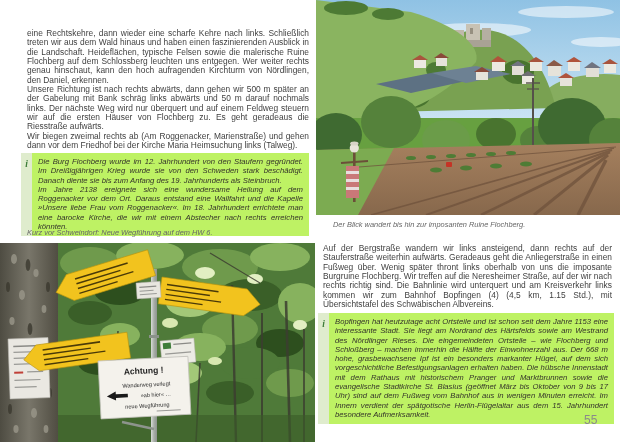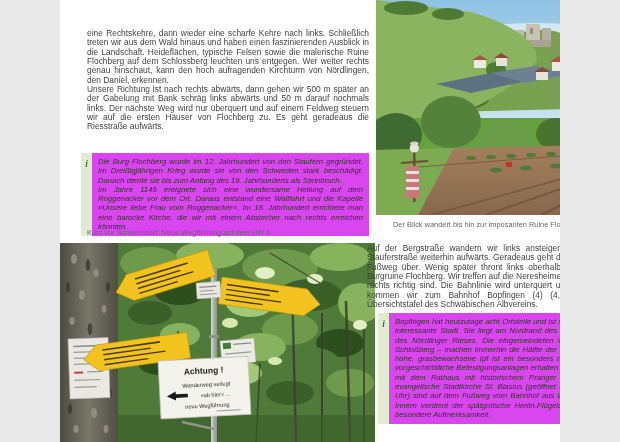--- a/index.html
+++ b/index.html
@@ -1,33 +1,33 @@
 <!DOCTYPE html>
 <html><head>
 <meta charset="utf-8">
 <style>
   html,body{margin:0;padding:0;background:#e9e9e9;}
   .page{
-    position:relative;width:500px;height:442px;background:#ffffff;
+    position:relative;width:620px;height:442px;background:#ffffff;
     font-family:"Liberation Sans",sans-serif;overflow:hidden;margin:0 auto;
   }
   .body-text{position:absolute;font-size:8.4px;line-height:9.35px;color:#3f3f3f;text-align:justify;}
   .body-text p{margin:0;}
   .left-text{left:27px;top:29px;width:282px;}
-  .right-text{left:307px;top:244px;width:289px;}
+  .right-text{left:323px;top:244px;width:289px;}
   .infobox{position:absolute;display:flex;align-items:stretch;}
   .infobox .strip{width:11px;background:#dfeccd;flex:0 0 11px;text-align:center;}
   .infobox .i-badge{display:inline-block;color:#3e7d3a;font-family:"Liberation Serif",serif;
     font-style:italic;font-weight:bold;font-size:9.5px;padding-top:2px;}
-  .infobox .content{background:#d946ef;padding:4px 6px 5px 6px;flex:1;
+  .infobox .content{background:#bef264;padding:4px 6px 5px 6px;flex:1;
     font-style:italic;font-size:7.7px;line-height:9.3px;color:#34342a;text-align:justify;}
   .infobox .content p{margin:0;}
   .infobox1{left:21px;top:153px;width:288px;}
   .infobox2{left:318px;top:313px;width:296px;}
-  .caption{position:absolute;font-size:7.4px;color:#666666;}
+  .caption{position:absolute;font-style:italic;font-size:7.4px;color:#666666;}
   .caption1{left:27px;top:228px;width:282px;}
   .caption2{left:333px;top:220px;width:279px;}
   .photo{position:absolute;overflow:hidden;}
   .photo-right{left:316px;top:0;width:304px;height:215px;}
   .photo-left{left:0;top:243px;width:315px;height:199px;}
   .photo svg{display:block;}
   .pagenum{position:absolute;left:584px;top:413px;font-size:12px;color:#8a8a8a;}
   b{font-weight:normal;}
 </style>
 </head>
@@ -150,29 +150,30 @@
         <rect x="30" y="171" width="13" height="3" fill="#e8dede"></rect>
         <rect x="30" y="179" width="13" height="3" fill="#e8dede"></rect>
         <rect x="30" y="187" width="13" height="3" fill="#e8dede"></rect>
       </g>
     </svg>
   </div>
 
   <div class="body-text left-text">
     <p><span>eine Rechtskehre, dann wieder eine scharfe Kehre nach links. Schließlich treten wir aus dem Wald hinaus und haben einen faszinierenden Ausblick in die Landschaft. Heideflächen, typische Felsen sowie die malerische Ruine Flochberg auf dem Schlossberg leuchten uns entgegen. Wer weiter rechts genau hinschaut, kann den hoch aufragenden Kirchturm von Nördlingen, den Daniel, erkennen.</span></p>
     <p><span>Unsere Richtung ist nach rechts abwärts, dann gehen wir 500 m später an der Gabelung mit Bank schräg links abwärts und 50 m darauf nochmals links. Der nächste Weg wird nur überquert und auf einem Feldweg steuern wir auf die ersten Häuser von </span><b>Flochberg</b><span> zu. Es geht geradeaus die Riesstraße aufwärts.</span></p>
+    <p><span>Wir biegen zweimal rechts ab (Am Roggenacker, Marienstraße) und gehen dann vor dem Friedhof bei der Kirche Maria Heimsuchung links (Talweg).</span></p>
   </div>
 
   <div class="infobox infobox1">
     <div class="strip">
       <span class="i-badge">i</span>
     </div>
     <div class="content">
       <p><span>Die </span><b>Burg Flochberg</b><span> wurde im 12. Jahrhundert von den Staufern gegründet. Im Dreißigjährigen Krieg wurde sie von den Schweden stark beschädigt. Danach diente sie bis zum Anfang des 19. Jahrhunderts als Steinbruch.</span></p>
-      <p><span>Im Jahre 1146 ereignete sich eine wundersame Heilung auf dem Roggenacker vor dem Ort. Daraus entstand eine Wallfahrt und die </span><b>Kapelle »Unsere liebe Frau vom Roggenacker«</b><span>. Im 18. Jahrhundert errichtete man eine barocke Kirche, die wir mit einem Abstecher nach rechts erreichen könnten.</span></p>
+      <p><span>Im Jahre 2138 ereignete sich eine wundersame Heilung auf dem Roggenacker vor dem Ort. Daraus entstand eine Wallfahrt und die </span><b>Kapelle »Unsere liebe Frau vom Roggenacker«</b><span>. Im 18. Jahrhundert errichtete man eine barocke Kirche, die wir mit einem Abstecher nach rechts erreichen könnten.</span></p>
     </div>
   </div>
 
   <div class="caption caption1">Kurz vor Schweindorf: Neue Wegführung auf dem HW 6.</div>
 
   <div class="photo photo-left">
     <svg width="315" height="199" viewBox="0 0 315 199">
       <defs>
         <linearGradient id="trunkg" x1="0" y1="0" x2="1" y2="0">
           <stop offset="0" stop-color="#4e4c42"></stop>

